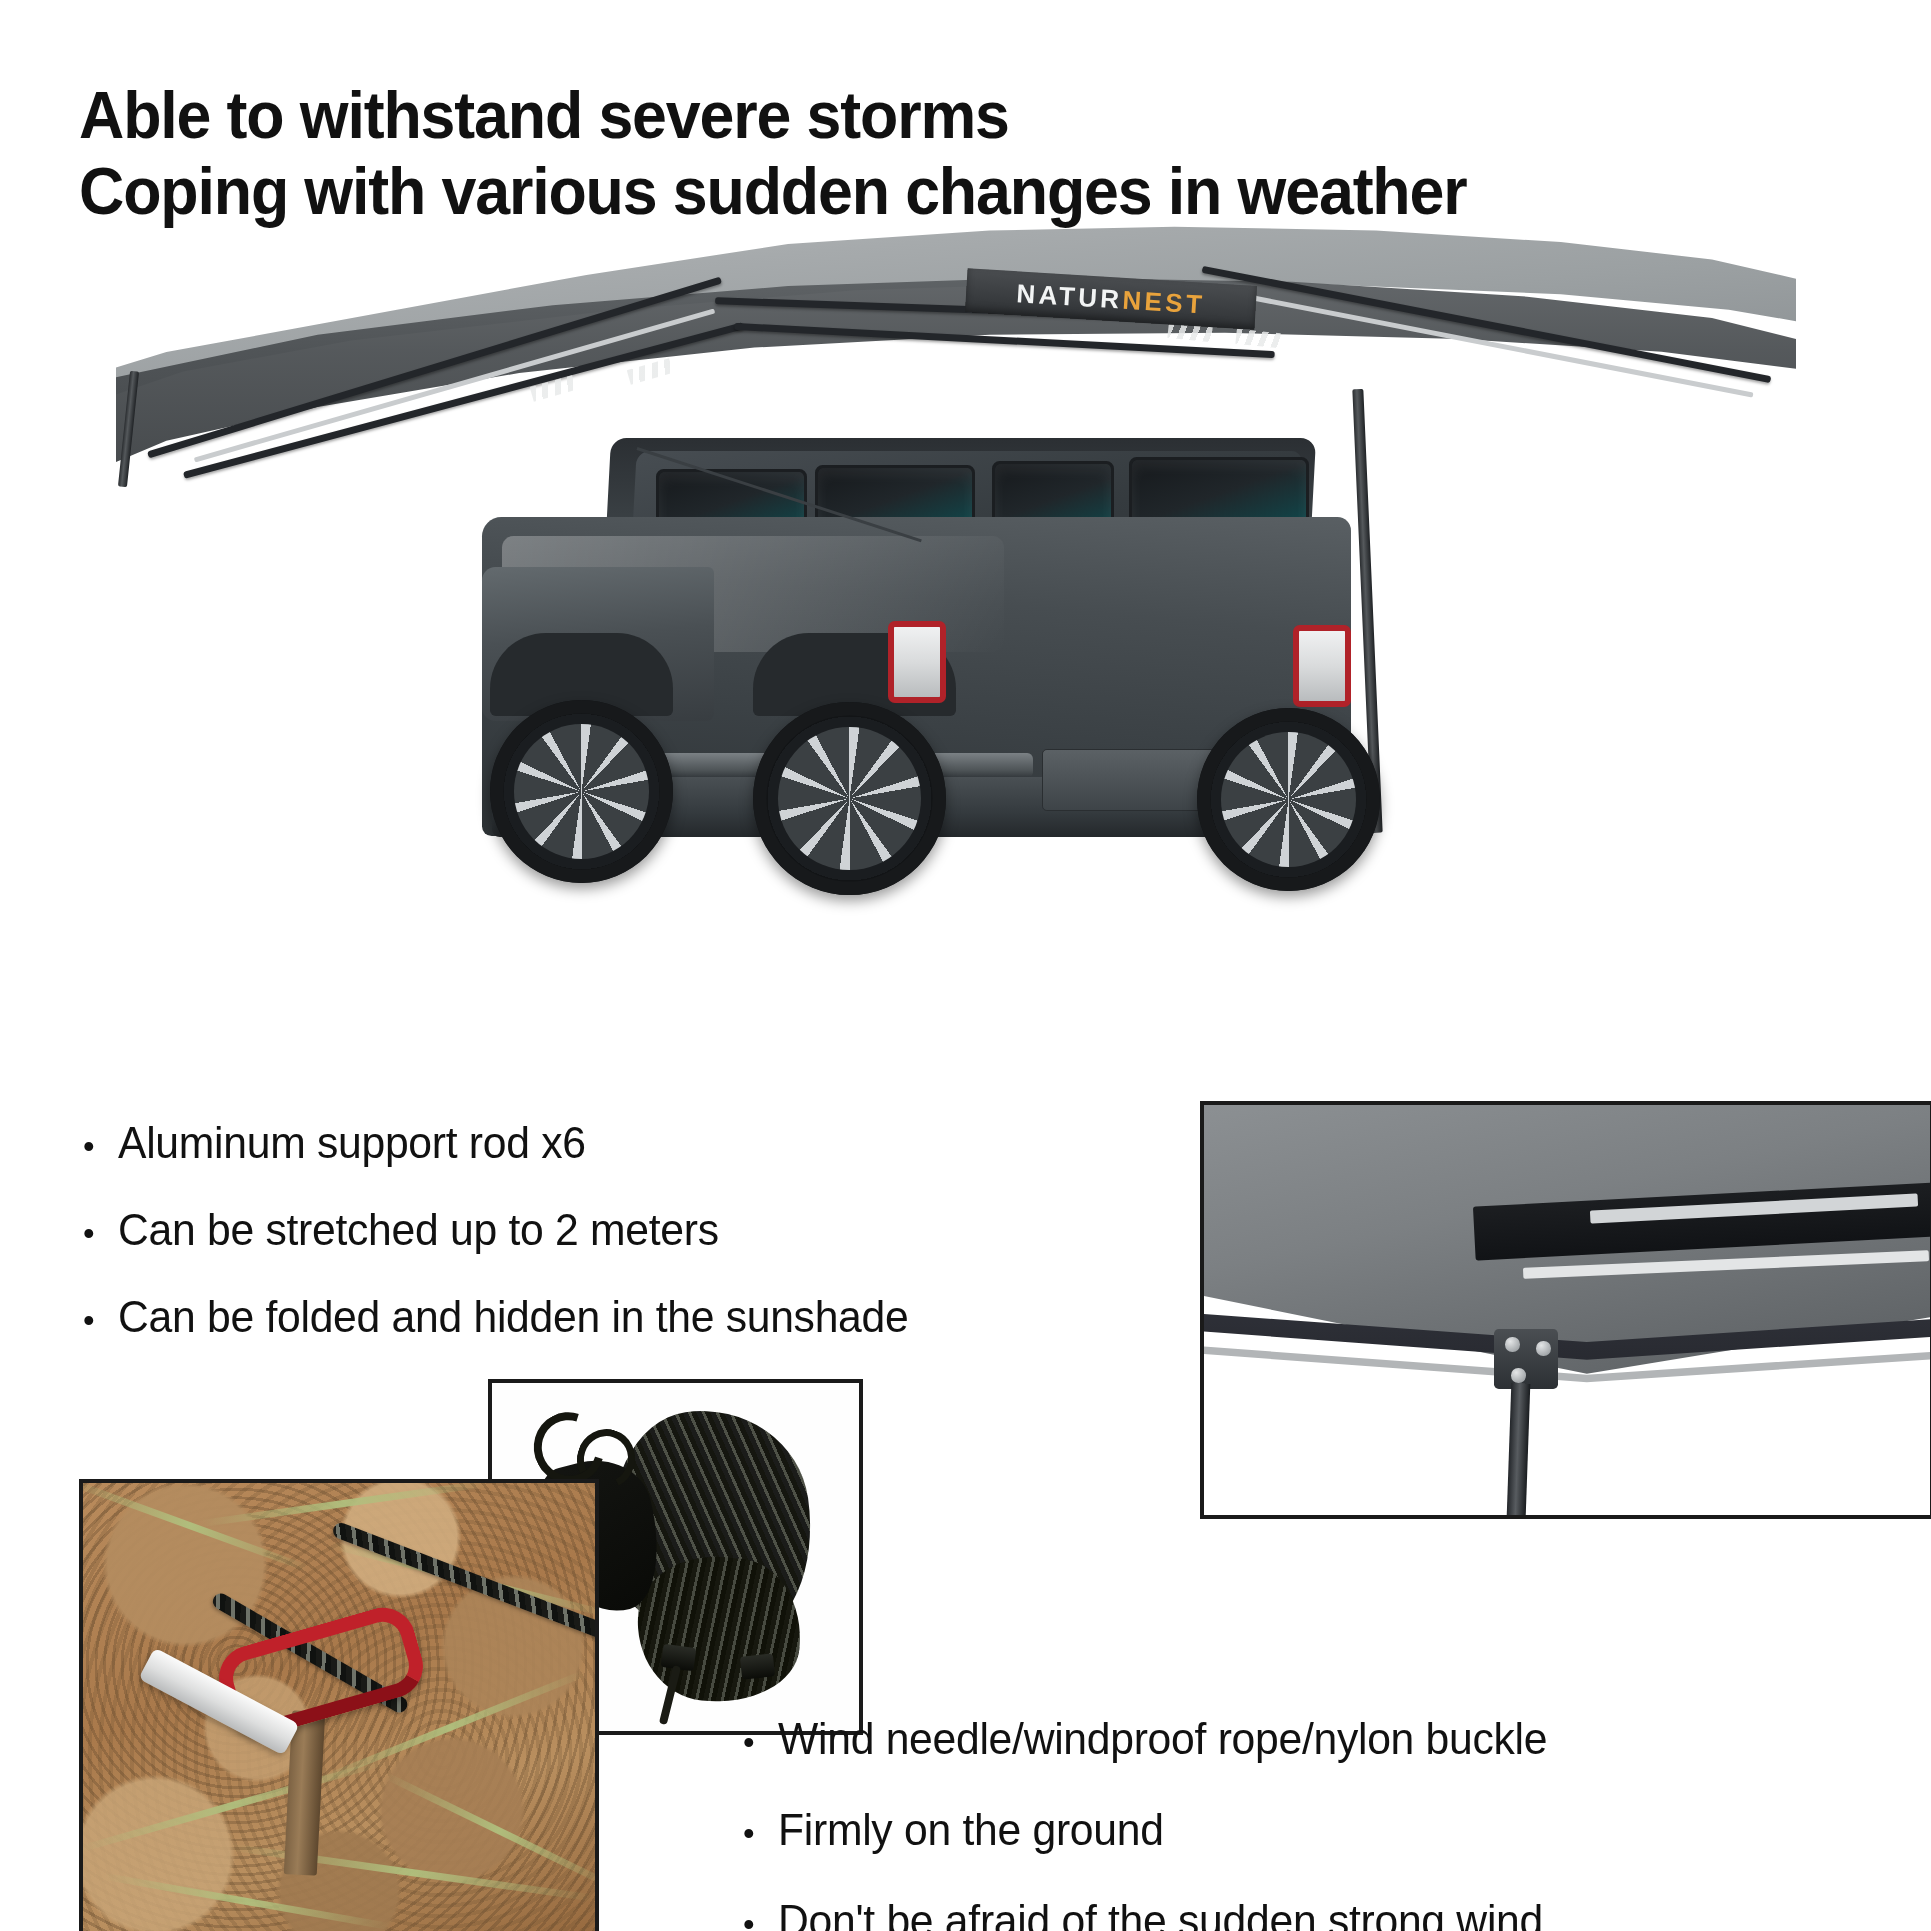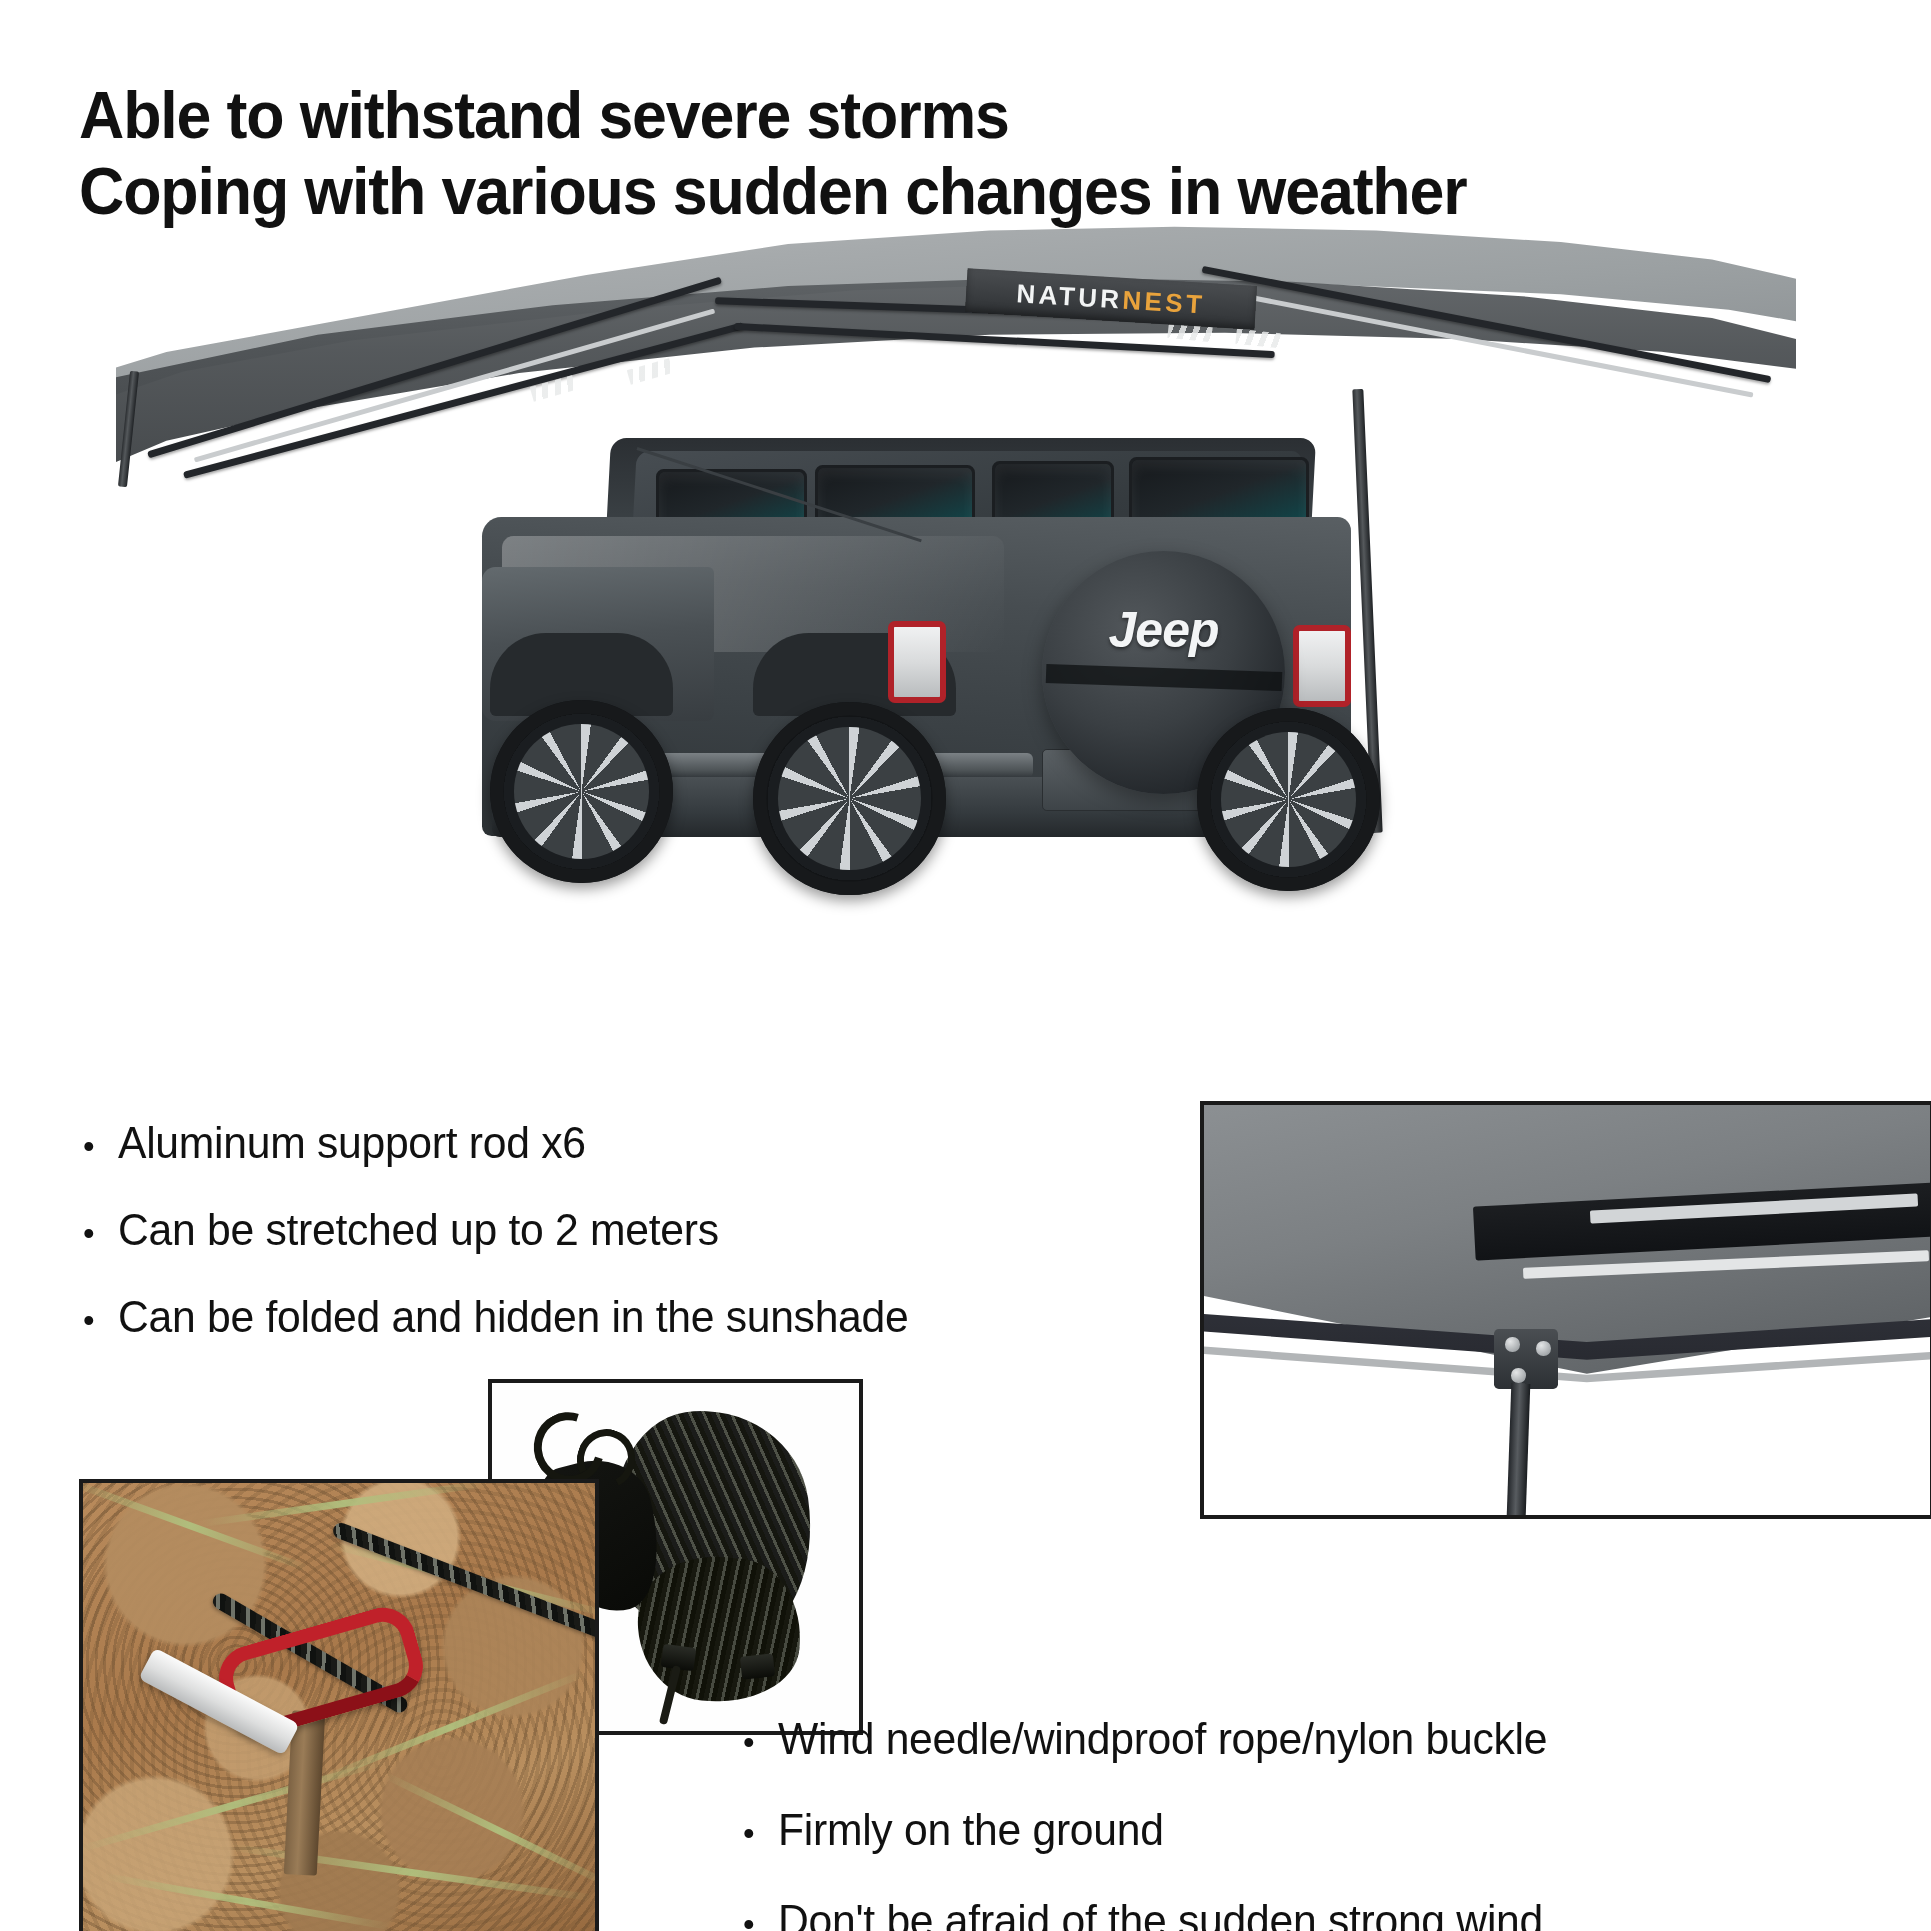--- a/index.html
+++ b/index.html
@@ -535,24 +535,20 @@
     <div class="sidestep"></div>
 
     <div class="taillight" style="left:425px; top:278px;"></div>
     <div class="taillight" style="left:830px; top:282px;"></div>
     <div class="lamp-red" style="left:483px; top:444px; width:56px; height:33px;"></div>
     <div class="lamp-red" style="left:832px; top:446px; width:54px; height:33px;"></div>
 
     <div class="bumper"></div>
     <div class="plate"></div>
 
-    <div class="spare">
-      <div class="spare-band"></div>
-      <div class="jeep-word">Jeep</div>
-    </div>
 
     <div class="wheel" style="left:27px; top:357px; width:183px; height:183px;"></div>
     <div class="wheel" style="left:290px; top:359px; width:193px; height:193px;"></div>
     <div class="wheel" style="left:734px; top:365px; width:183px; height:183px;"></div>
   </div>
 
   <div class="guyline" style="left:637px; top:230px; width:299px; height:2.9px; transform:rotate(18deg);"></div>
 
 </div>
 

